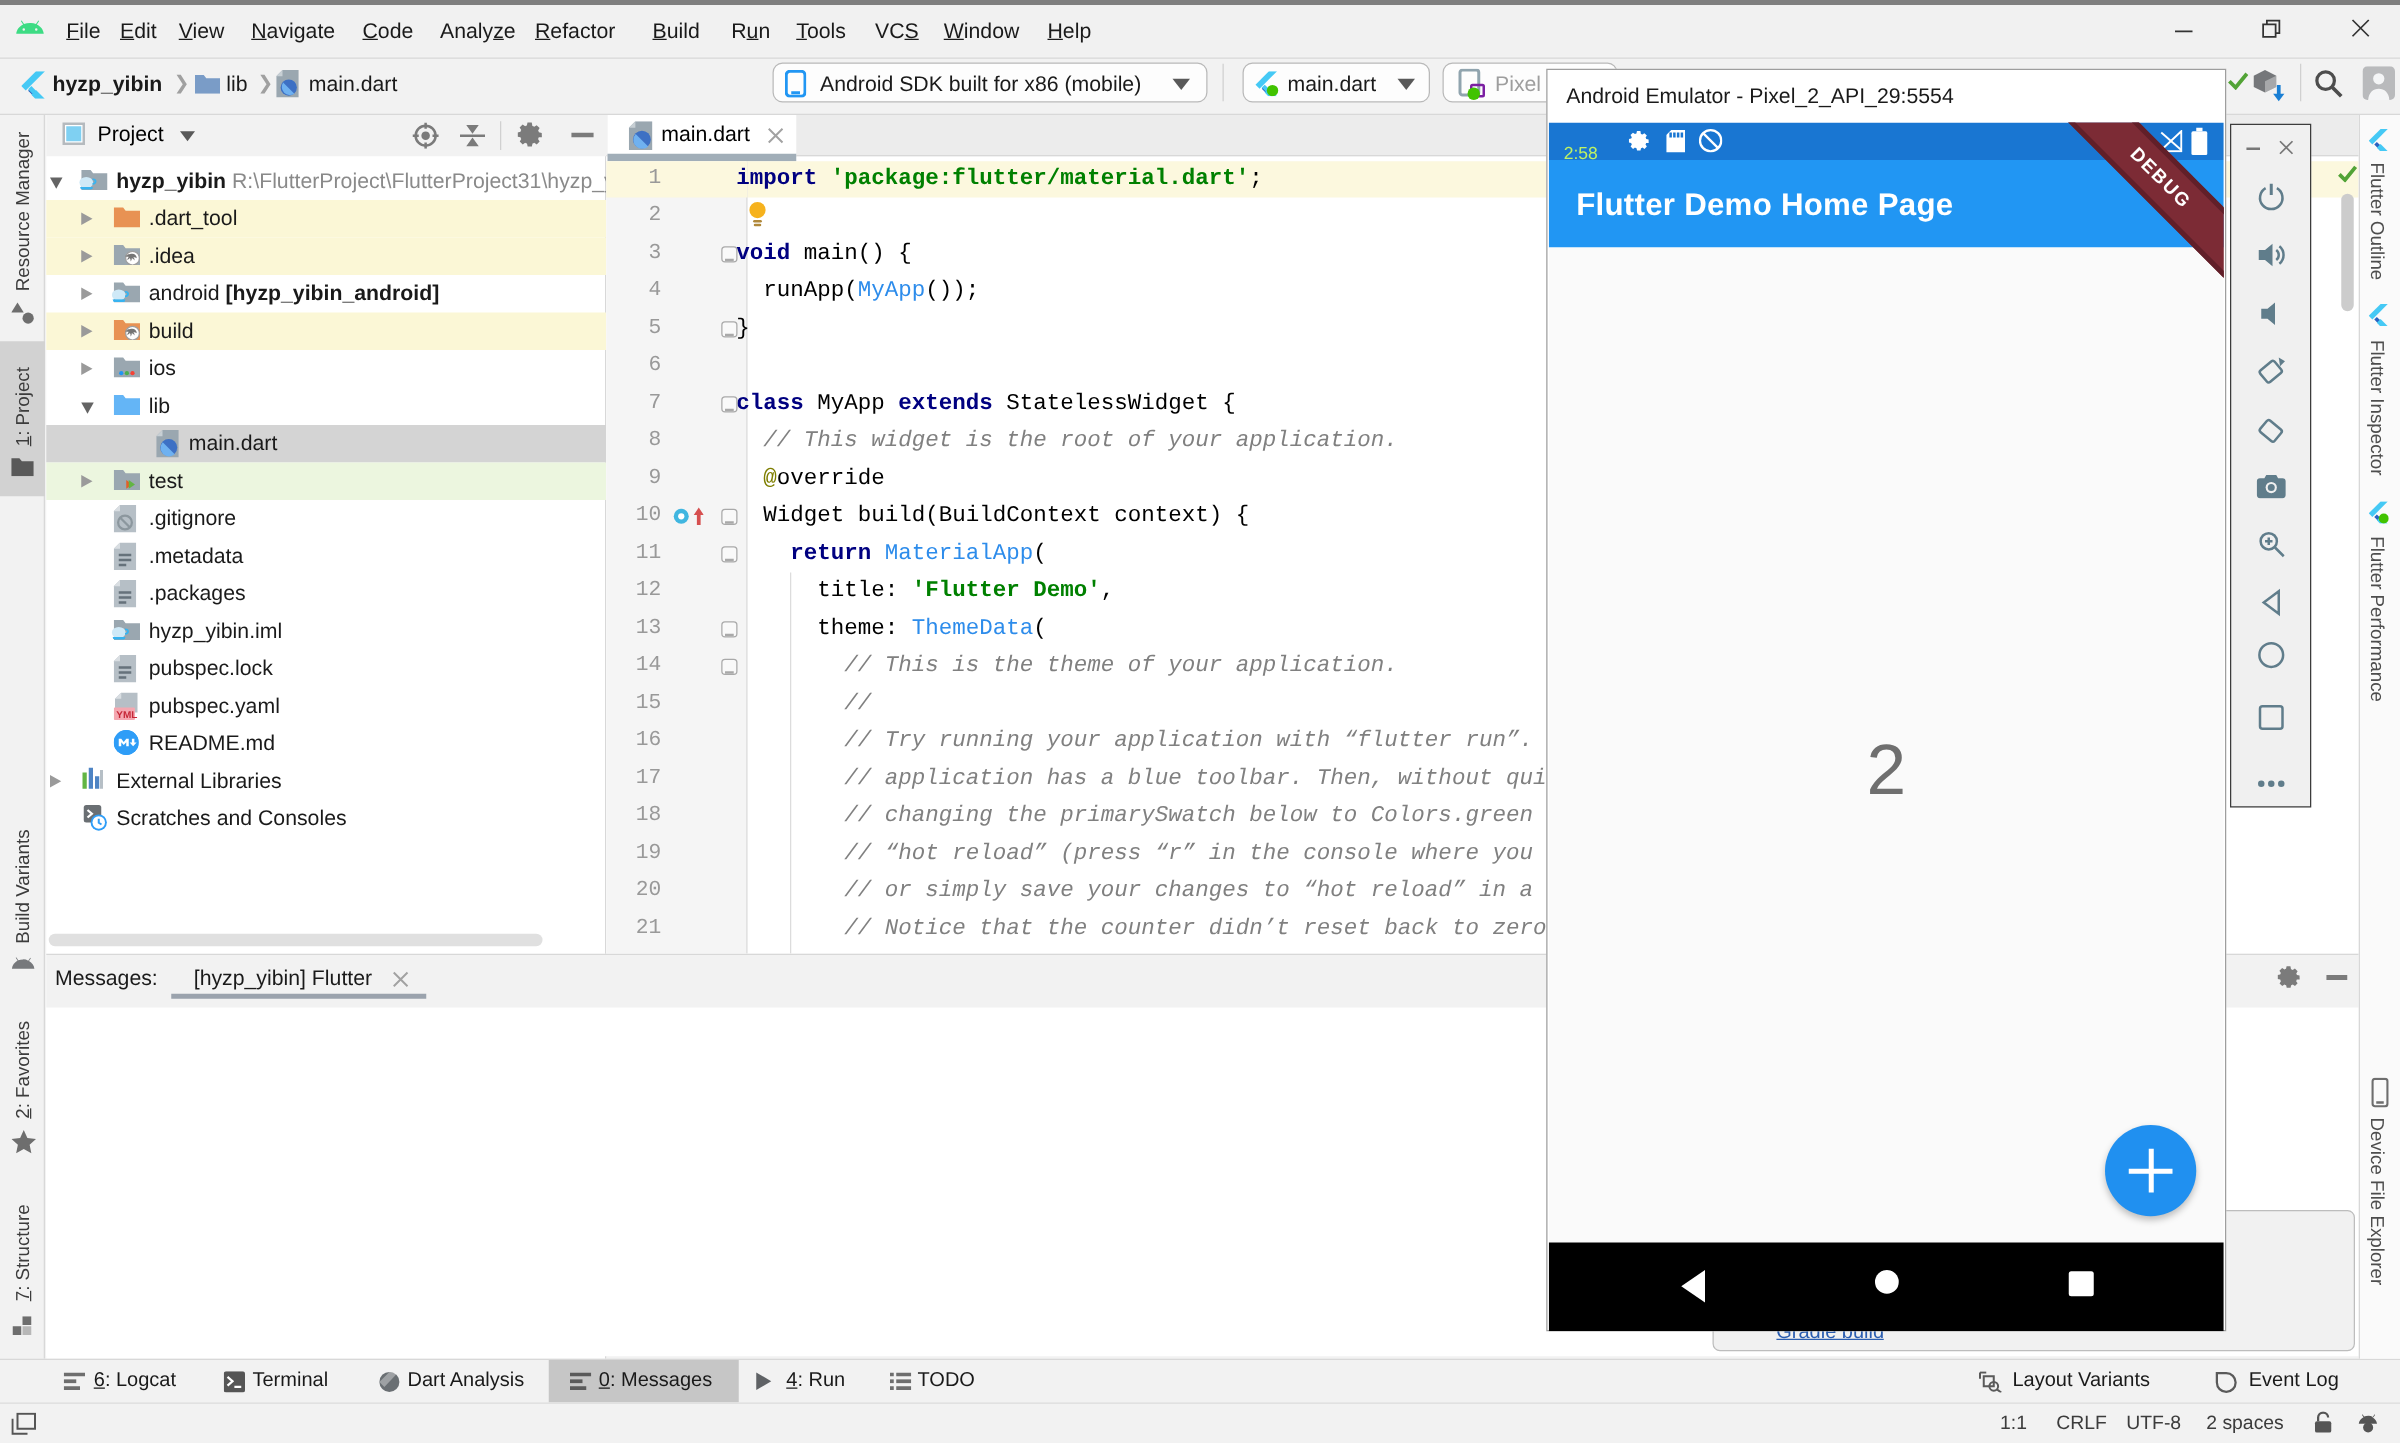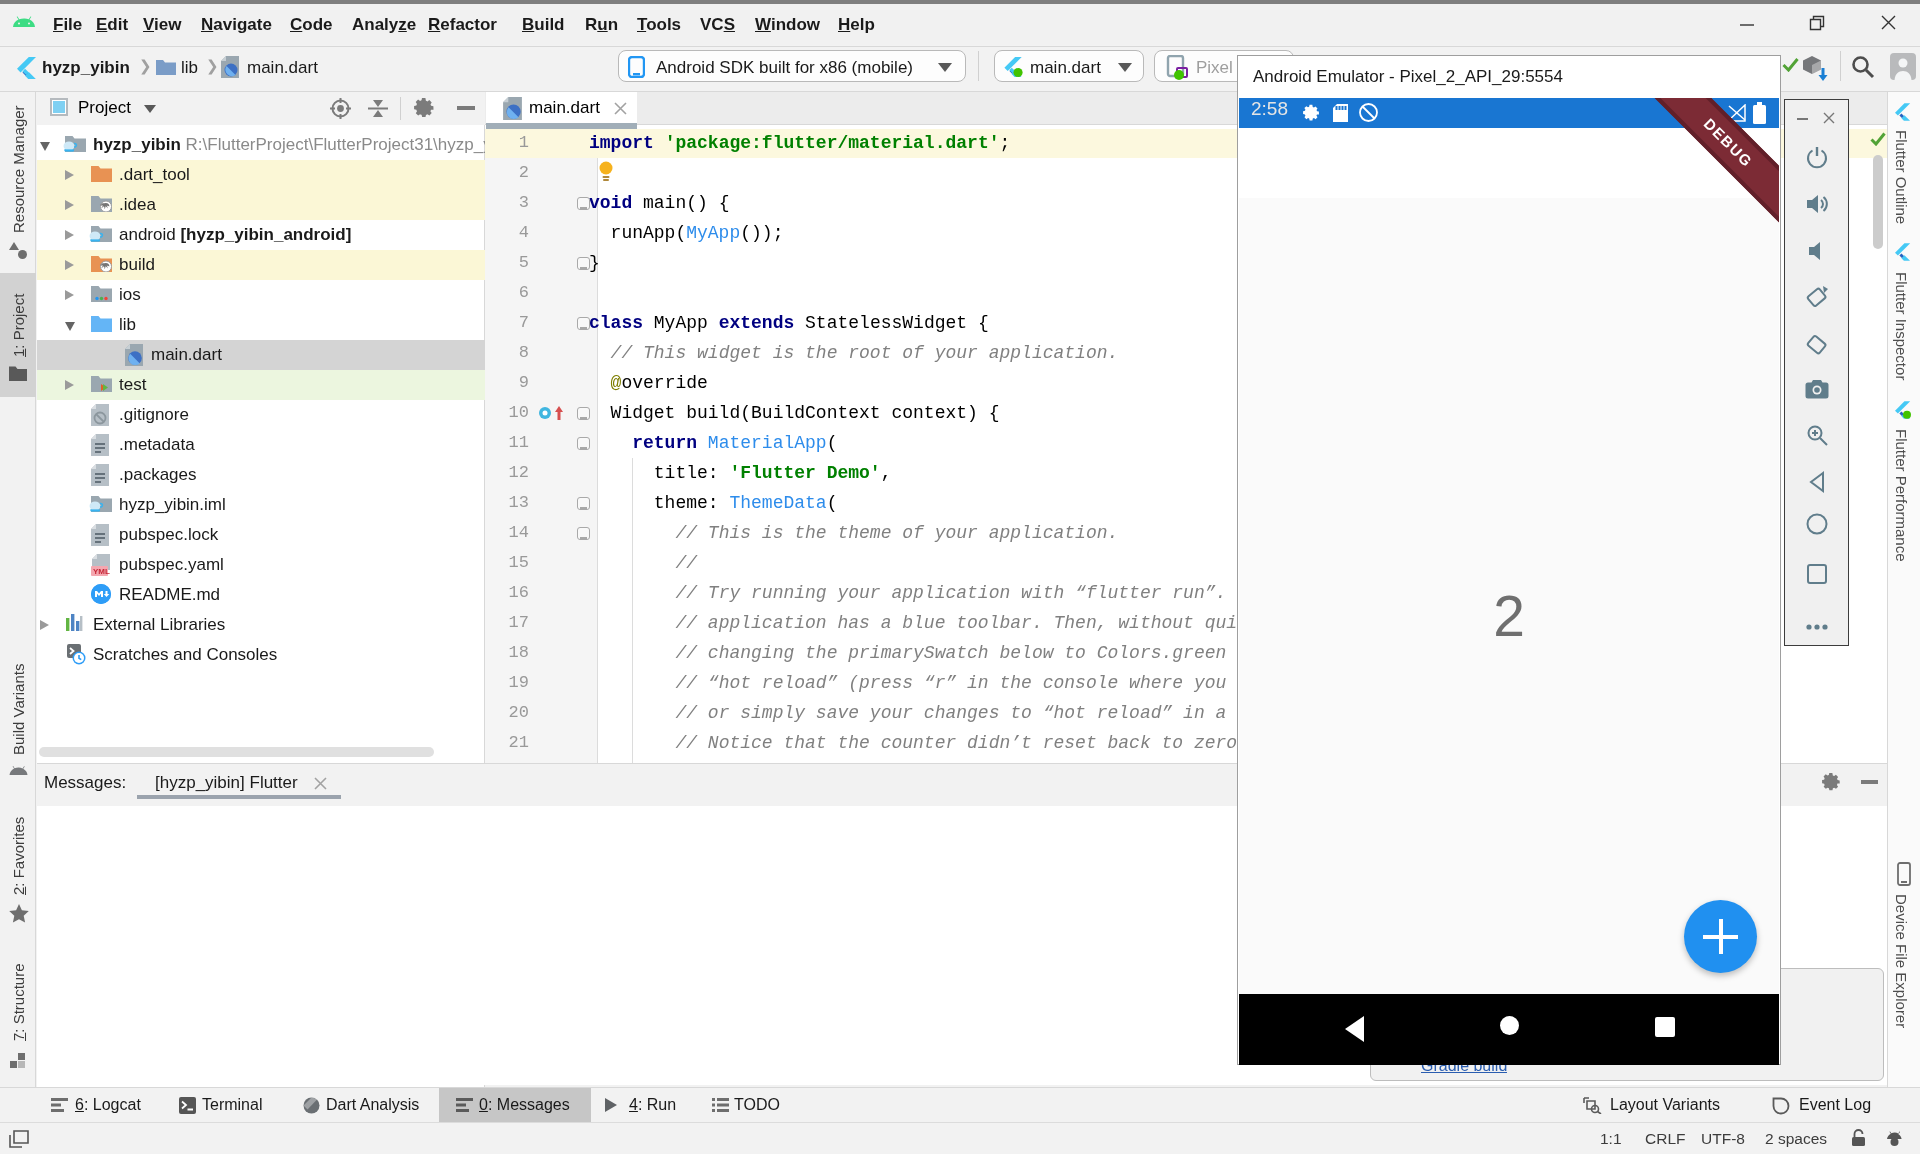--- a/index.html
+++ b/index.html
@@ -4,21 +4,21 @@
 <style>
 * { margin:0; padding:0; box-sizing:border-box; }
 html,body { width:1920px; height:1154px; overflow:hidden; }
 body { font-family:"Liberation Sans", sans-serif; background:#f2f2f2; position:relative; }
 .abs { position:absolute; }
 u { text-decoration:underline; }
 svg { display:block; }
 
 
 #topline { left:0; top:0; width:1920px; height:4px; background:#7f7f7f; }
-#menubar { left:0; top:4px; width:1920px; height:41px; background:#f1f1f1;font-weight:bold; }
+#menubar { left:0; top:4px; width:1920px; height:41px; background:#f1f1f1; }
 #menubar span.mi { position:absolute; top:11px; font-size:17px; color:#1a1a1a; }
 #wintitle { position:absolute; left:877px; top:13px; font-size:17px; letter-spacing:0.45px; color:#9b9b9b; white-space:nowrap; }
 #toolbar { left:0; top:46px; width:1920px; height:46px; background:#f2f2f2; border-top:1px solid #d8d8d8; border-bottom:1px solid #d8d8d8; }
 .combo { position:absolute; top:3px; height:32px; background:#fdfdfd; border:1px solid #b9b9b9; border-radius:8px; }
 .crumb { position:absolute; top:11px; font-size:17px; color:#1a1a1a; }
 .chev { position:absolute; top:10px; font-size:15px; color:#a0a0a0; }
 
 
 #lstripe { left:0; top:92px; width:36px; height:995px; background:#f2f2f2; border-right:1px solid #d8d8d8; }
 .vlabL { position:absolute; font-size:15px; color:#3c3c3c; white-space:nowrap; transform:rotate(-90deg); transform-origin:0 0; }
@@ -711,21 +711,21 @@
       <circle cx="4" cy="3" r="2.6" fill="#607d8b"></circle>
       <circle cx="12" cy="3" r="2.6" fill="#607d8b"></circle>
       <circle cx="20" cy="3" r="2.6" fill="#607d8b"></circle>
     </svg>
 </div>
 
 <div class="abs" id="emu">
   <span id="emutitle">Android Emulator - Pixel_2_API_29:5554</span>
   <div id="scr">
     <div id="sbar">
-      <span style="position:absolute;left:12px;top:0;font-size:19px;color:#e5e5e5">2:58</span>
+      <span style="position:absolute;left:12px;top:16px;font-size:14px;color:#bef264">2:58</span>
       <svg style="position:absolute;left:64px;top:6px" width="18" height="18" viewBox="0 0 22 22">
           <path fill="#fff" d="M11 7a4 4 0 100 8 4 4 0 000-8zM19.5 12.7l-.1-3.4-2.3-.5a6.6 6.6 0 00-.6-1.4l1.2-2-2.4-2.3-1.9 1.3c-.5-.3-1-.5-1.5-.6L11.4 1H8l-.5 2.3c-.5.1-1 .3-1.4.6L4.1 2.6 1.7 5l1.3 2c-.3.4-.5.9-.6 1.4l-2.3.5v3.4l2.3.5c.1.5.3 1 .6 1.4l-1.2 2 2.4 2.3 1.9-1.3c.5.3 1 .5 1.5.6l.5 2.3h3.4l.5-2.3c.5-.1 1-.3 1.4-.6l2 1.3 2.3-2.4-1.3-1.9c.3-.5.5-1 .6-1.5z"></path>
         </svg>
       <svg style="position:absolute;left:94px;top:6px" width="15" height="18" viewBox="0 0 15 18">
           <path fill="#fff" d="M4 0h11v18H0V4z"></path>
           <rect x="2.5" y="2" width="2" height="4" fill="#1976d2"></rect>
           <rect x="5.5" y="2" width="2" height="4" fill="#1976d2"></rect>
           <rect x="8.5" y="2" width="2" height="4" fill="#1976d2"></rect>
           <rect x="11.5" y="2" width="2" height="4" fill="#1976d2"></rect>
         </svg>
@@ -735,20 +735,23 @@
         </svg>
       <svg style="position:absolute;left:488px;top:6px" width="20" height="18" viewBox="0 0 20 18">
           <path fill="none" stroke="#fff" stroke-width="1.5" d="M18 1L1 17h17z"></path>
           <path stroke="#fff" stroke-width="1.5" d="M2 2l16 14"></path>
         </svg>
       <svg style="position:absolute;left:514px;top:4px" width="13" height="22" viewBox="0 0 13 22">
           <rect x="0" y="3" width="13" height="19" rx="1.5" fill="#fff"></rect>
           <rect x="4" y="0" width="5" height="3" fill="#fff"></rect>
         </svg>
     </div>
+    <div id="abar">
+        <span class="ttl">Flutter Demo Home Page</span>
+      </div>
     <div id="ebody">
       <div style="position:absolute;left:0;top:385px;width:540px;text-align:center;font-size:57px;color:#6f6f6f">2</div>
       <div id="fab"></div>
     </div>
     <div id="enav">
       <div style="position:absolute;left:106px;top:22px;width:0;height:0;border-right:19px solid #fff;border-top:13px solid transparent;border-bottom:13px solid transparent"></div>
       <circle style="position:absolute;left:261px;top:22px;width:19px;height:19px;border-radius:50%;background:#fff;display:block"></circle>
       <div style="position:absolute;left:416px;top:23px;width:20px;height:20px;background:#fff;border-radius:2px"></div>
     </div>
     <div id="ribbon">DEBUG</div>

